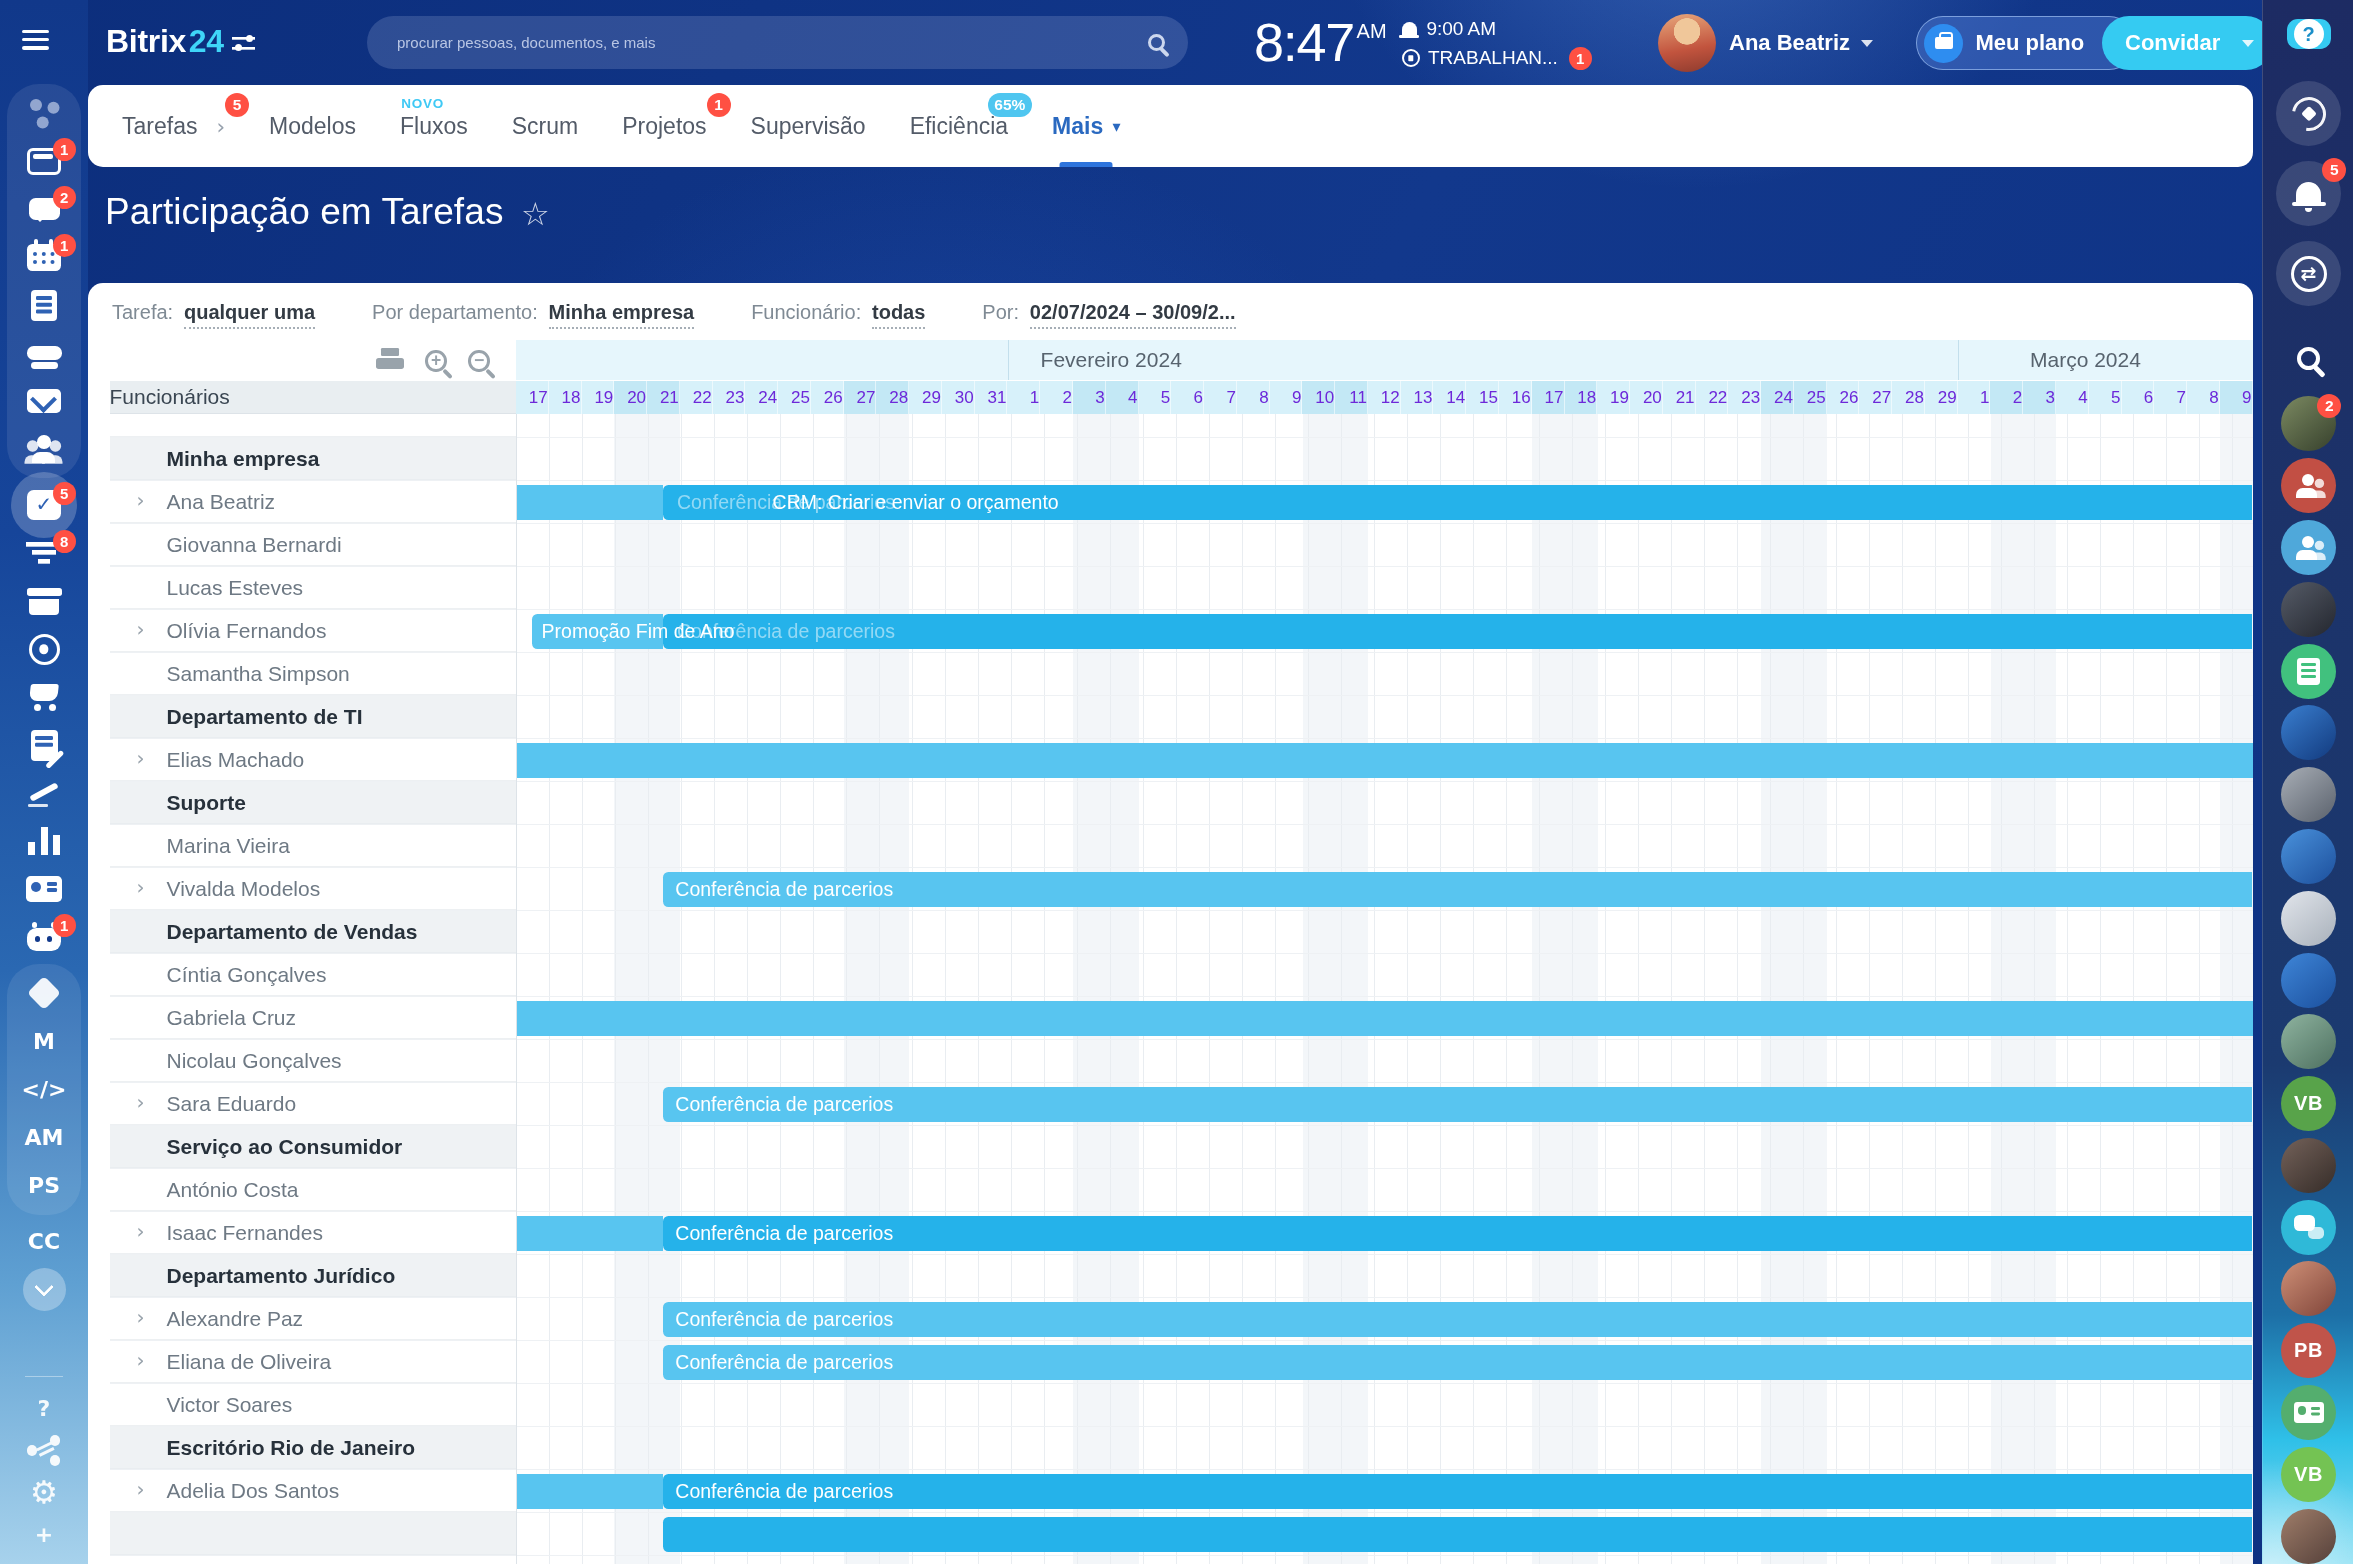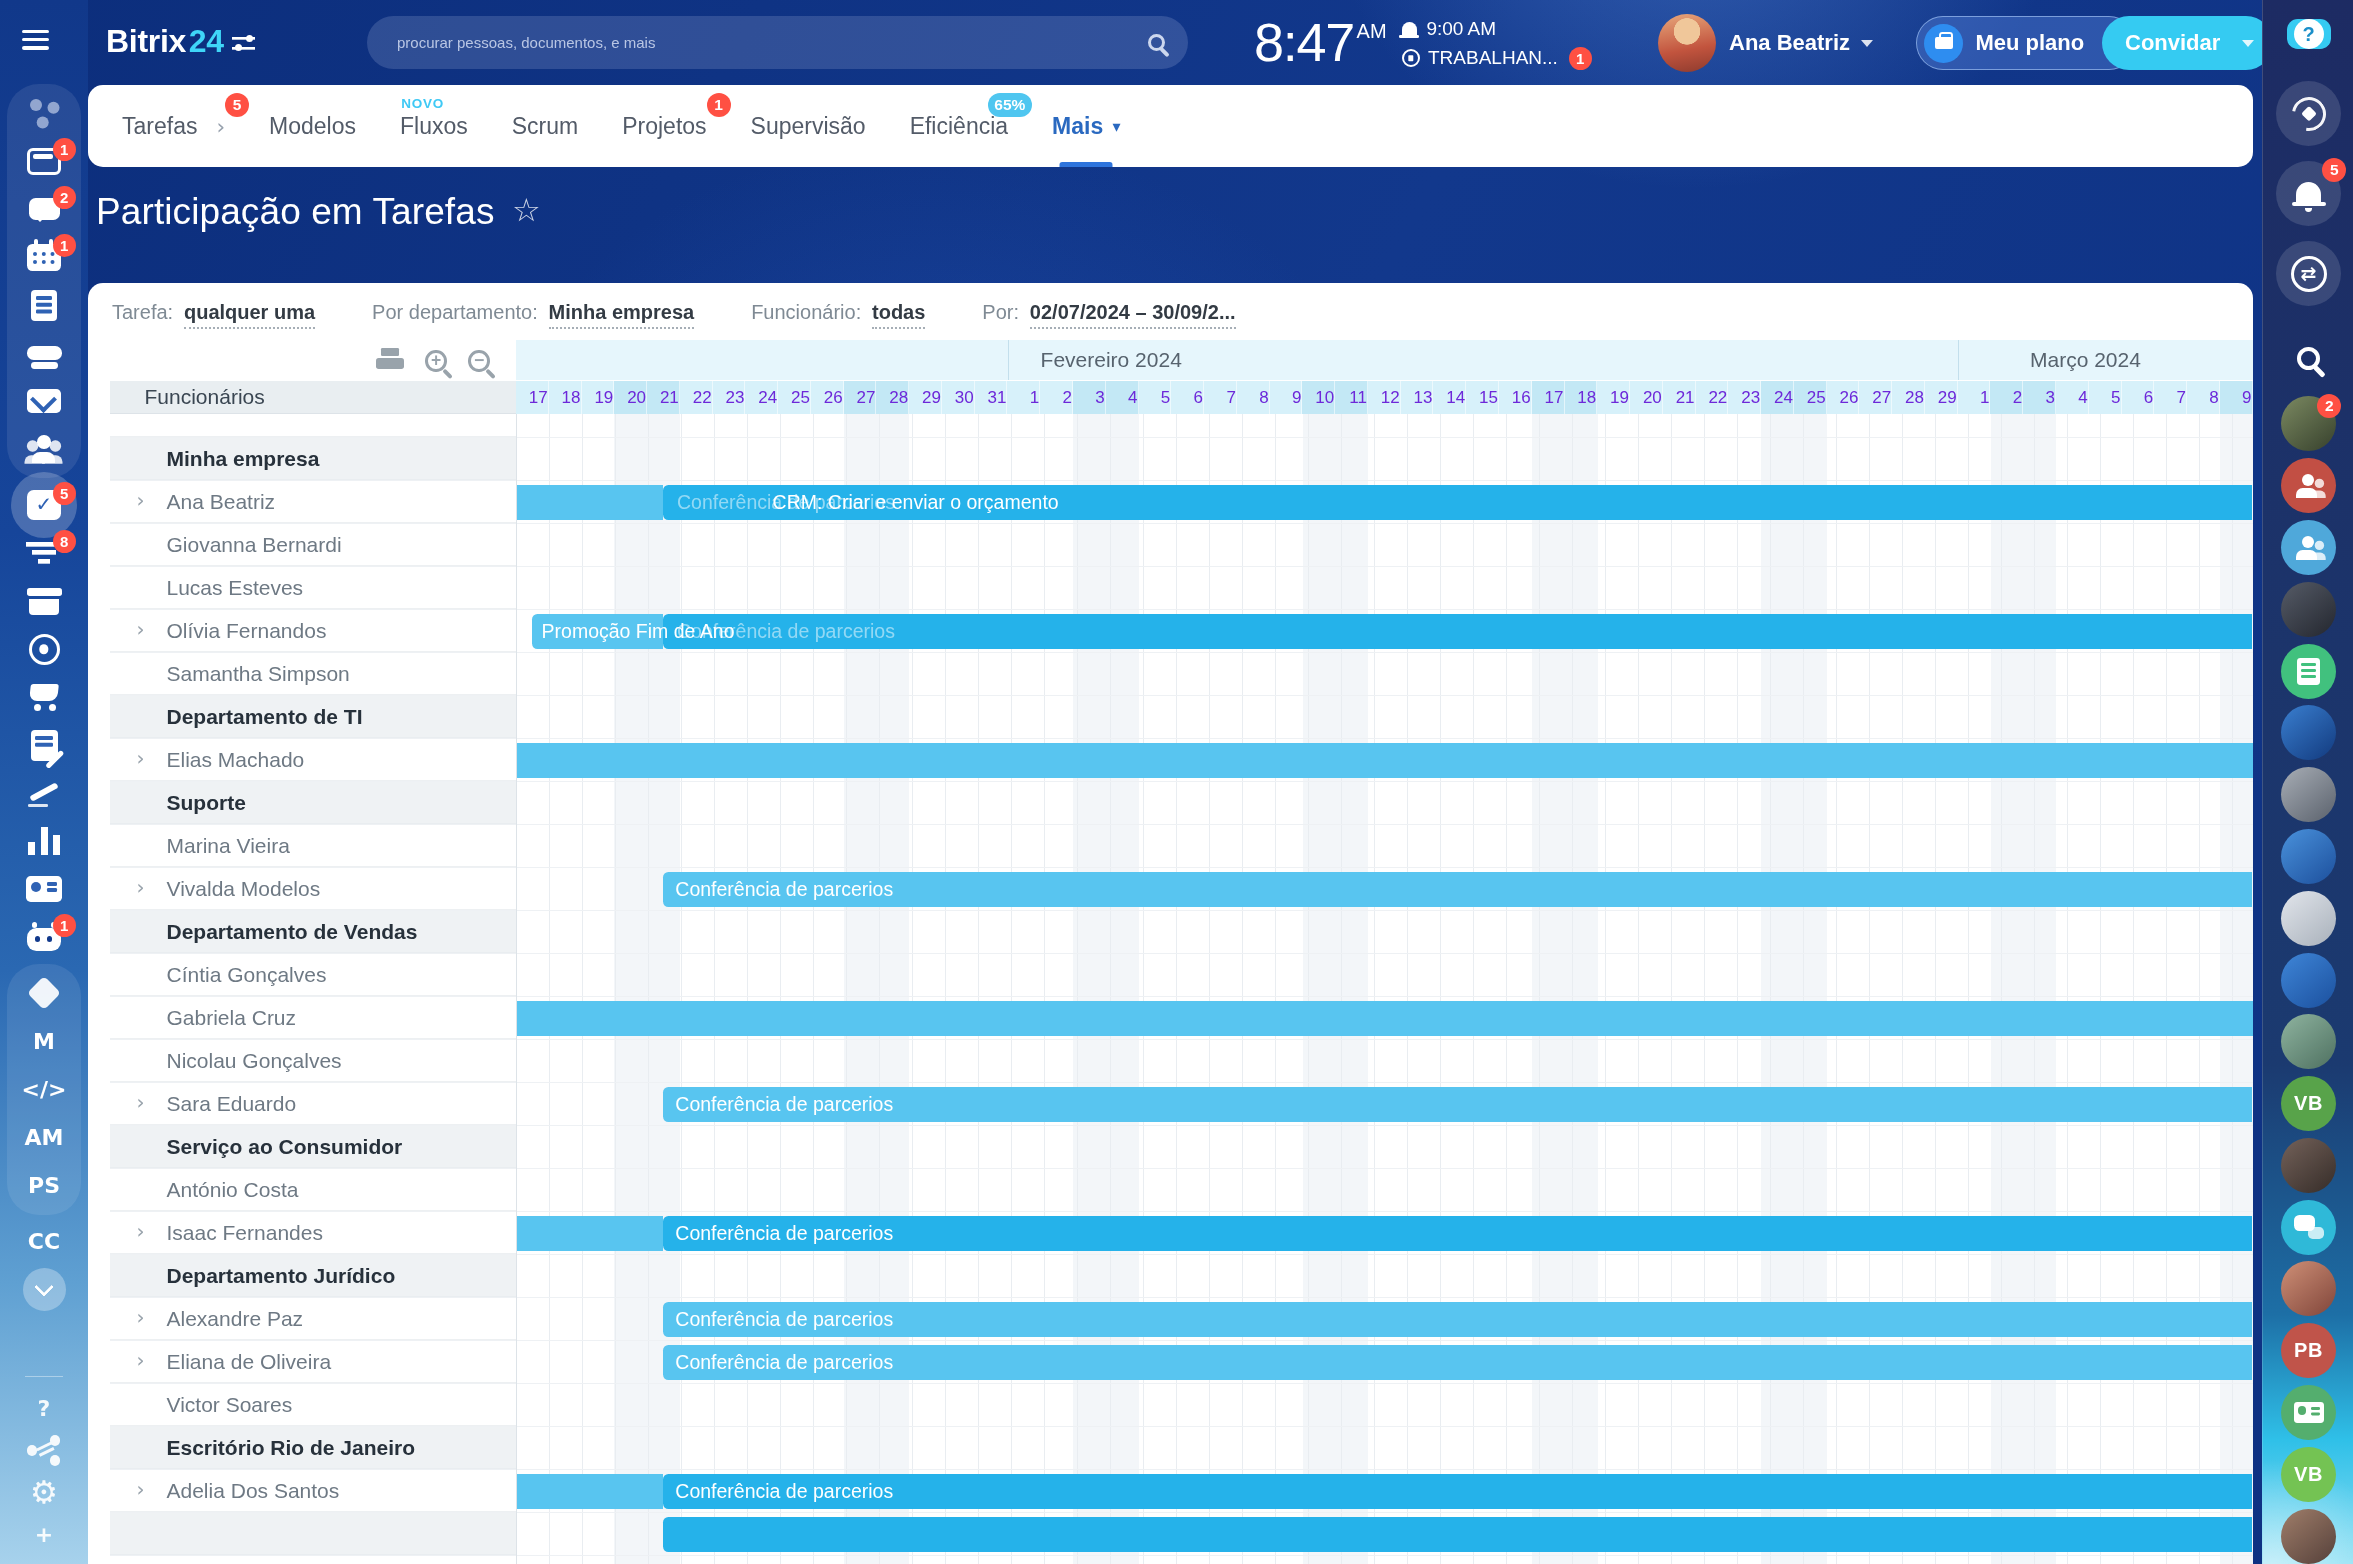--- a/index.html
+++ b/index.html
@@ -127,41 +127,41 @@
   .tab .tlbl{font-size:23px;color:#535b68}
   .tab.active .tlbl{font-weight:700}
   .tchev{margin-left:19px;color:#97a1ad;font-size:21.5px;font-family:"DejaVu Sans",sans-serif}
   .tdrop{margin-left:9.4px;font-size:16px;color:#2a69c0;font-family:"DejaVu Sans",sans-serif}
   .ttag{position:absolute;top:10.8px;left:1.3px;font-size:13.5px;font-weight:700;letter-spacing:0.7px}
   .tbadge{position:absolute;top:8px;right:-24px;min-width:24px;height:24px;border-radius:12px;color:#fff;font-size:15.5px;font-weight:700;
     display:flex;align-items:center;justify-content:center;padding:0 6.7px}
   .tunder{position:absolute;bottom:0;left:50%;transform:translateX(-50%);width:53px;height:5.4px;border-radius:2.7px 2.7px 0 0;background:#2e74dc}
 
   
-  .ptitle{position:absolute;left:96px;top:191px;display:flex;align-items:flex-start;z-index:3}
+  .ptitle{position:absolute;left:105px;top:191px;display:flex;align-items:flex-end;z-index:3}
   .ptitle h1{color:#fff;font-size:37px;font-weight:400;letter-spacing:0.1px}
   .fav{margin-left:17.5px;font-size:32px;color:rgba(255,255,255,.8);font-family:"DejaVu Sans",sans-serif;cursor:pointer}
 
   
   .card{position:absolute;left:88px;top:283px;width:2165px;height:1282px;background:#fff;border-radius:15px 15px 0 0;overflow:hidden;z-index:3}
   .filters{position:absolute;left:24px;top:12px;height:40px;display:flex;align-items:center;gap:57px}
   .fitem{display:flex;align-items:baseline;cursor:pointer}
   .flabel{font-size:20px;color:#7f8a94;margin-right:10.8px}
   .fvalue{font-size:20px;font-weight:700;color:#333b44;border-bottom:2px dotted #a6aeb6;padding-bottom:2.7px}
 
   .panel-toolbar{position:absolute;left:21.5px;top:62px;width:406px;display:flex;justify-content:flex-end;gap:21.5px;padding-right:25.6px;align-items:center;height:32px}
   .pi-print{width:28px;height:25.6px;position:relative;cursor:pointer}
   .pi-print::before{content:"";position:absolute;left:5.4px;top:0;width:17.5px;height:7.4px;background:#99a3ab;border-radius:1.3px}
   .pi-print::after{content:"";position:absolute;left:0;top:9.4px;width:28px;height:11.4px;background:#99a3ab;border-radius:2.7px}
   .pi-zoom{width:21.5px;height:21.5px;border:3.4px solid #99a3ab;border-radius:50%;position:relative;cursor:pointer}
   .pi-zoom::after{content:"";position:absolute;right:-9.4px;bottom:-7.4px;width:11.4px;height:4px;background:#99a3ab;border-radius:2px;transform:rotate(45deg)}
   .pi-zoom .pm{position:absolute;left:50%;top:50%;transform:translate(-50%,-52%);color:#99a3ab;font-size:17.5px;font-weight:700}
 
   .panel-head{position:absolute;left:21.5px;top:98px;width:406px;height:33px;background:#e9eef1;border-bottom:0.7px solid #dde3e8;
-    display:flex;align-items:center;padding-left:35px;font-size:21px;color:#3a4652}
+    display:flex;align-items:center;font-size:21px;color:#3a4652}
 
   .gmonths{position:absolute;left:428px;top:57px;width:1737px;height:40px;background:#e6f6fc;display:flex}
   .mcell{height:40px;display:flex;align-items:center;padding-left:71px;font-size:21px;color:#57636e;border-left:0.7px solid rgba(130,180,205,.35)}
   .mcell:first-child{border-left:none}
   .gdays{position:absolute;left:428px;top:98px;width:1737px;height:33px;background:#d7f1fa;display:flex}
   .dcell{width:calc(100%/53);height:33px;line-height:33px;text-align:right;font-size:17px;color:#6d28d9;border-right:0.7px solid rgba(255,255,255,.55)}
 
   .chart-bg{position:absolute;left:428px;top:131px;width:1737px;bottom:0;z-index:0}
   .chart-bg::after{content:"";position:absolute;inset:0;
     background:repeating-linear-gradient(to right,#e9edf1 0 0.7px,transparent 0.7px 33px)}

